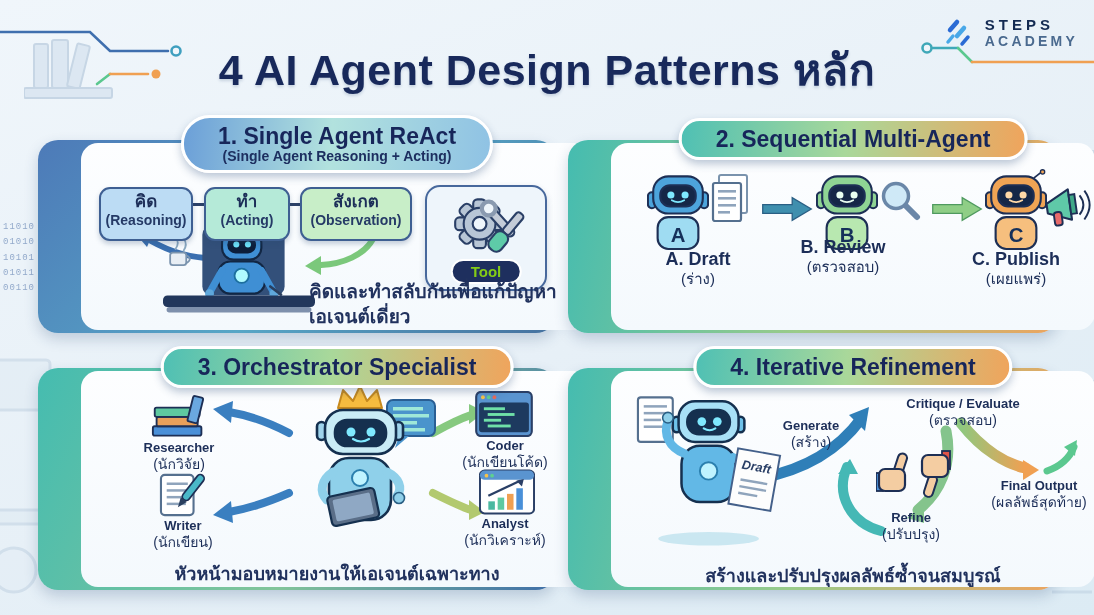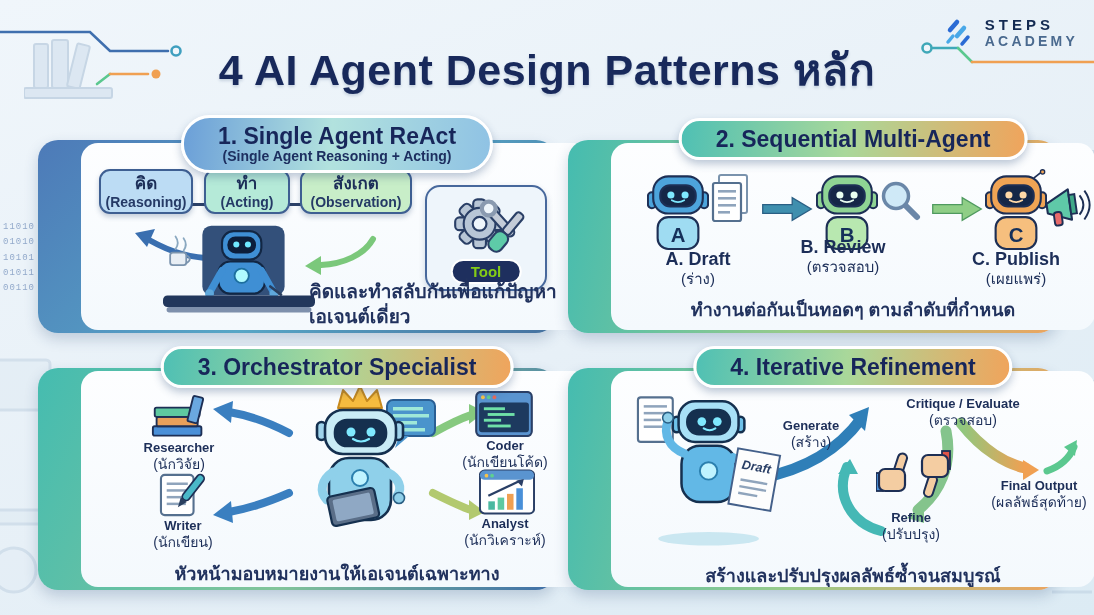--- a/index.html
+++ b/index.html
@@ -42,22 +42,22 @@
   .pill-blue { background:linear-gradient(95deg,#6b9fd8 0%,#b2e2de 48%,#8fc2e4 100%); top:-28px; }
   .pill-warm { background:linear-gradient(95deg,#4fc0b4 0%,#a9d89a 48%,#f0a45c 100%); top:-25px; }
   .pill-title { font-size:23px; font-weight:800; color:#17265a; line-height:1.15; }
   .pill-sub   { font-size:14px; font-weight:bold; color:#1d2f60; line-height:1.1; }
 
   .abs { position:absolute; }
   .panel-caption { position:absolute; left:0; right:0; text-align:center;
                    font-weight:bold; font-size:18px; color:#21325e; }
 
   
-  .think-box { position:absolute; top:26px; border:2px solid #3e5f92; border-radius:11px;
-               text-align:center; padding:3px 4px 2px; box-shadow:0 3px 5px rgba(40,70,110,.25); z-index:2;}
+  .think-box { position:absolute; top:44px; border:2px solid #3e5f92; border-radius:11px;
+               text-align:center; padding:3px 4px 11px; box-shadow:0 3px 5px rgba(40,70,110,.25); z-index:2;}
   .tb-th { font-size:17px; font-weight:bold; line-height:1.2; color:#1c2e58;}
   .tb-en { font-size:14px; font-weight:bold; color:#253a66; }
   .connector { position:absolute; top:60px; height:3px; background:#2c4168; z-index:1;}
   .tool-box { position:absolute; left:344px; top:42px; width:122px; height:106px;
               border:2.5px solid #47689c; border-radius:15px; background:#eef5fb;
               box-shadow:0 3px 6px rgba(40,70,110,.2); }
   .tool-pill { position:absolute; left:50%; transform:translateX(-50%); bottom:5px;
                background:#1e2f5e; color:#84cc16; font-weight:bold; font-size:15px;
                padding:2px 18px; border-radius:999px; border:2px solid #fff; }
   .cap1 { position:absolute; left:228px; top:136px; width:280px; text-align:left;
@@ -321,21 +321,20 @@
       </div>
       <div class="lbl lbl-lg" style="left:172px;top:94px;width:120px">
         <div class="en">B. Review</div>
         <div class="th">(ตรวจสอบ)</div>
       </div>
       <div class="lbl lbl-lg" style="left:345px;top:106px;width:120px">
         <div class="en">C. Publish</div>
         <div class="th">(เผยแพร่)</div>
       </div>
 
-      <div class="panel-caption" style="top:152px">ทำงานต่อกันเป็นทอดๆ ตามลำดับที่กำหนด</div>
     </div>
   </div>
 
   <div class="panel-wrap pw3">
     <div class="panel">
       <div class="pill pill-warm">
         <div class="pill-title">3. Orchestrator Specialist</div>
       </div>
 
       <svg class="abs" style="left:0;top:0" width="512" height="216" viewBox="0 0 512 216">

